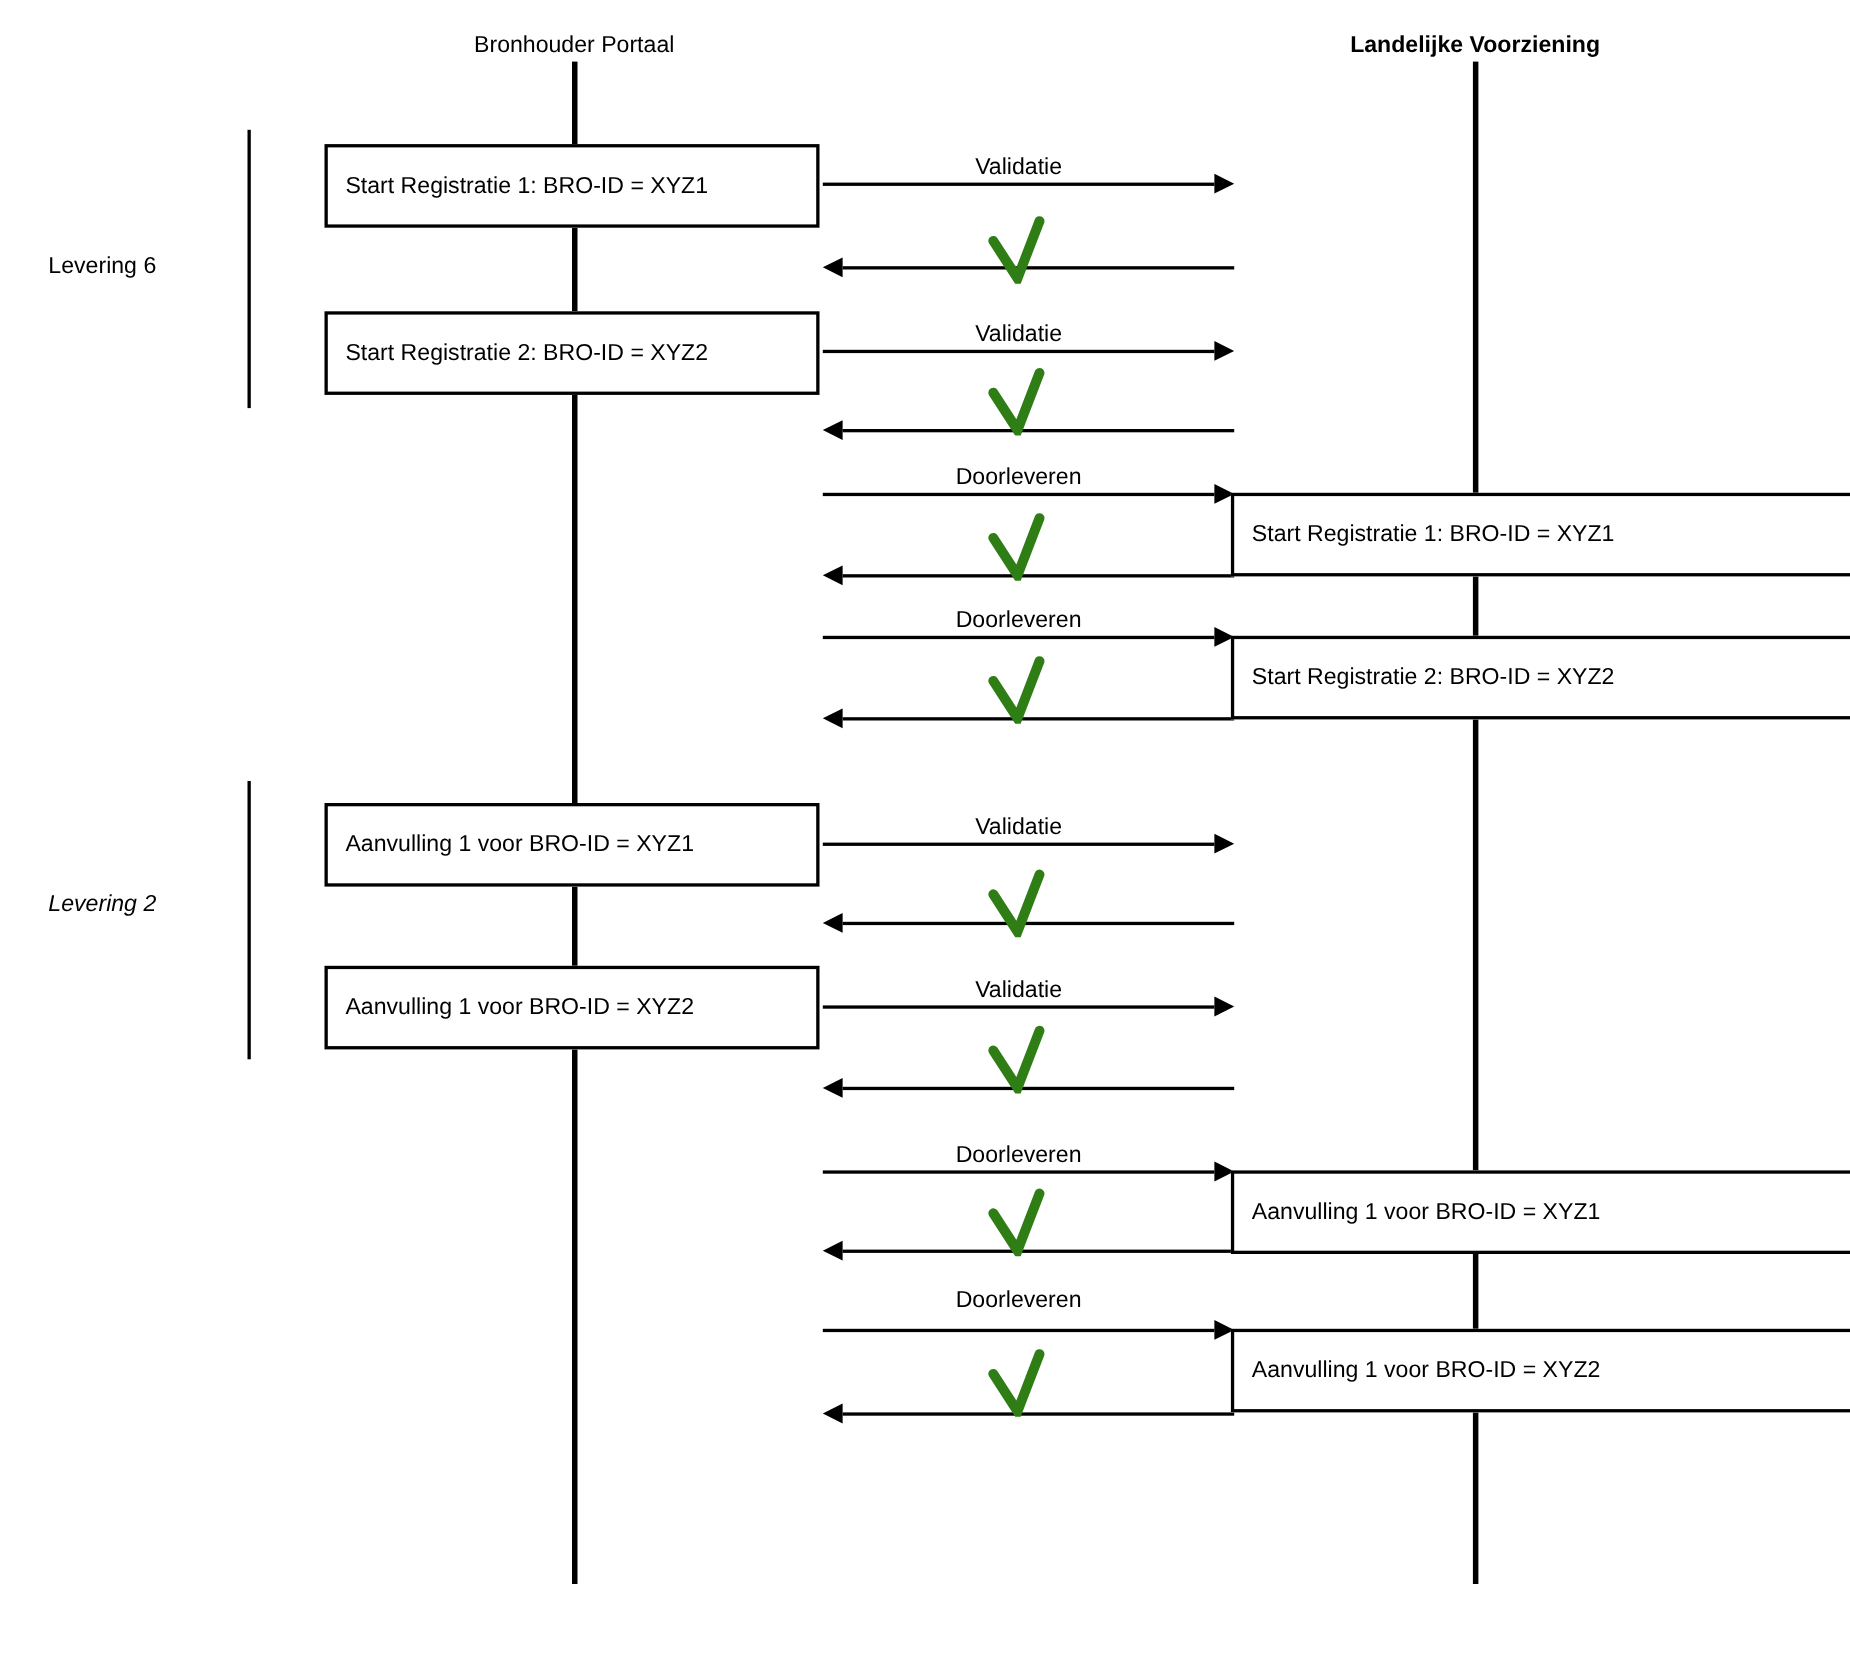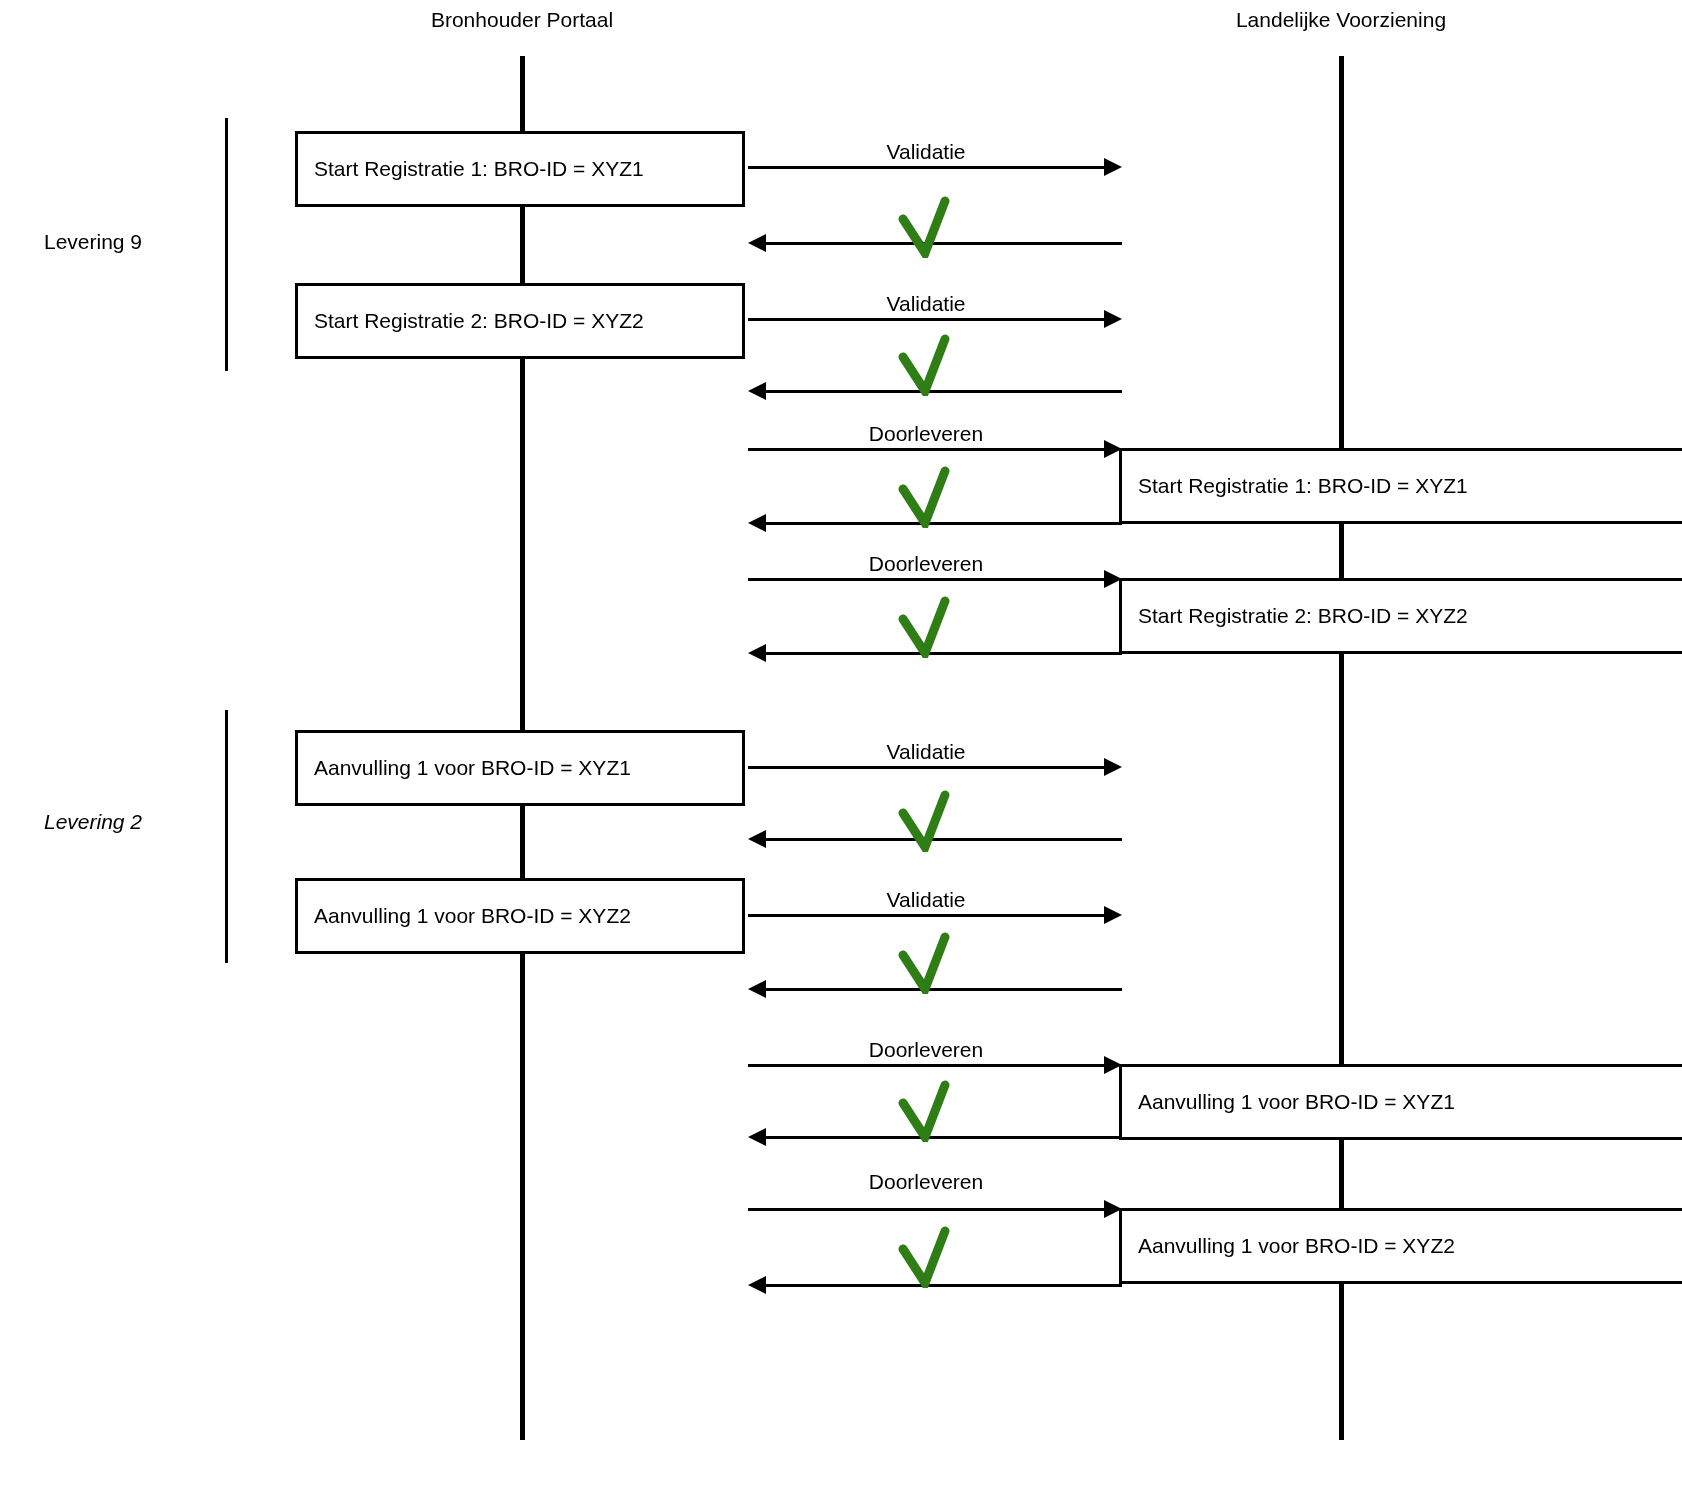--- a/index.html
+++ b/index.html
@@ -17,20 +17,21 @@
     background: #ffffff;
     overflow: hidden;
   }
   .lifeline-title {
     position: absolute;
     font-size: 21px;
     color: #000000;
     white-space: nowrap;
     transform: translateX(-50%);
     letter-spacing: 0px;
+    margin-top: 21px;
   }
   .lifeline {
     position: absolute;
     width: 5px;
     background: #000000;
   }
   .phase-label {
     position: absolute;
     font-size: 21px;
     color: #000000;
@@ -85,33 +86,33 @@
     position: absolute;
     transform: translateX(-50%);
   }
   .check svg { display: block; }
 </style>
 </head>
 <body>
 
 <div id="canvas">
     <div class="lifeline-title" style="left: 522px; top: 8px;">Bronhouder Portaal</div>
-    <div class="lifeline-title" style="left: 1341px; top: 8px;">Landelijke Voorziening</div>
+    <div class="lifeline-title" style="left: 1341px; top: 8px; font-weight: bold;">Landelijke Voorziening</div>
     <div class="lifeline" style="left: 520px; top: 56px; height: 75px;"></div>
     <div class="lifeline" style="left: 520px; top: 207px; height: 76px;"></div>
     <div class="lifeline" style="left: 520px; top: 359px; height: 371px;"></div>
     <div class="lifeline" style="left: 520px; top: 806px; height: 72px;"></div>
     <div class="lifeline" style="left: 520px; top: 954px; height: 486px;"></div>
     <div class="lifeline" style="left: 1339px; top: 56px; height: 392px;"></div>
     <div class="lifeline" style="left: 1339px; top: 524px; height: 54px;"></div>
     <div class="lifeline" style="left: 1339px; top: 654px; height: 410px;"></div>
     <div class="lifeline" style="left: 1339px; top: 1140px; height: 68px;"></div>
     <div class="lifeline" style="left: 1339px; top: 1284px; height: 156px;"></div>
     <div class="phase-bracket" style="left: 225px; top: 118px; height: 253px;"></div>
-    <div class="phase-label" style="left: 93px; top: 242px;">Levering 9</div>
+    <div class="phase-label" style="left: 93px; top: 242px;">Levering 6</div>
     <div class="phase-bracket" style="left: 225px; top: 710px; height: 253px;"></div>
     <div class="phase-label" style="left: 93px; top: 822px; font-style: italic;">Levering 2</div>
     <div class="arrow-line" style="left: 748px; width: 356px; top: 166px;"></div>
     <div class="arrow-head right" style="top: 158px; left: 1104px;"></div>
     <div class="arrow-label" style="left: 926px; top: 140px;">Validatie</div>
     <div class="arrow-line" style="left: 766px; width: 356px; top: 242px;"></div>
     <div class="arrow-head left" style="top: 234px; left: 748px;"></div>
     <div class="arrow-line" style="left: 748px; width: 356px; top: 318px;"></div>
     <div class="arrow-head right" style="top: 310px; left: 1104px;"></div>
     <div class="arrow-label" style="left: 926px; top: 292px;">Validatie</div>

